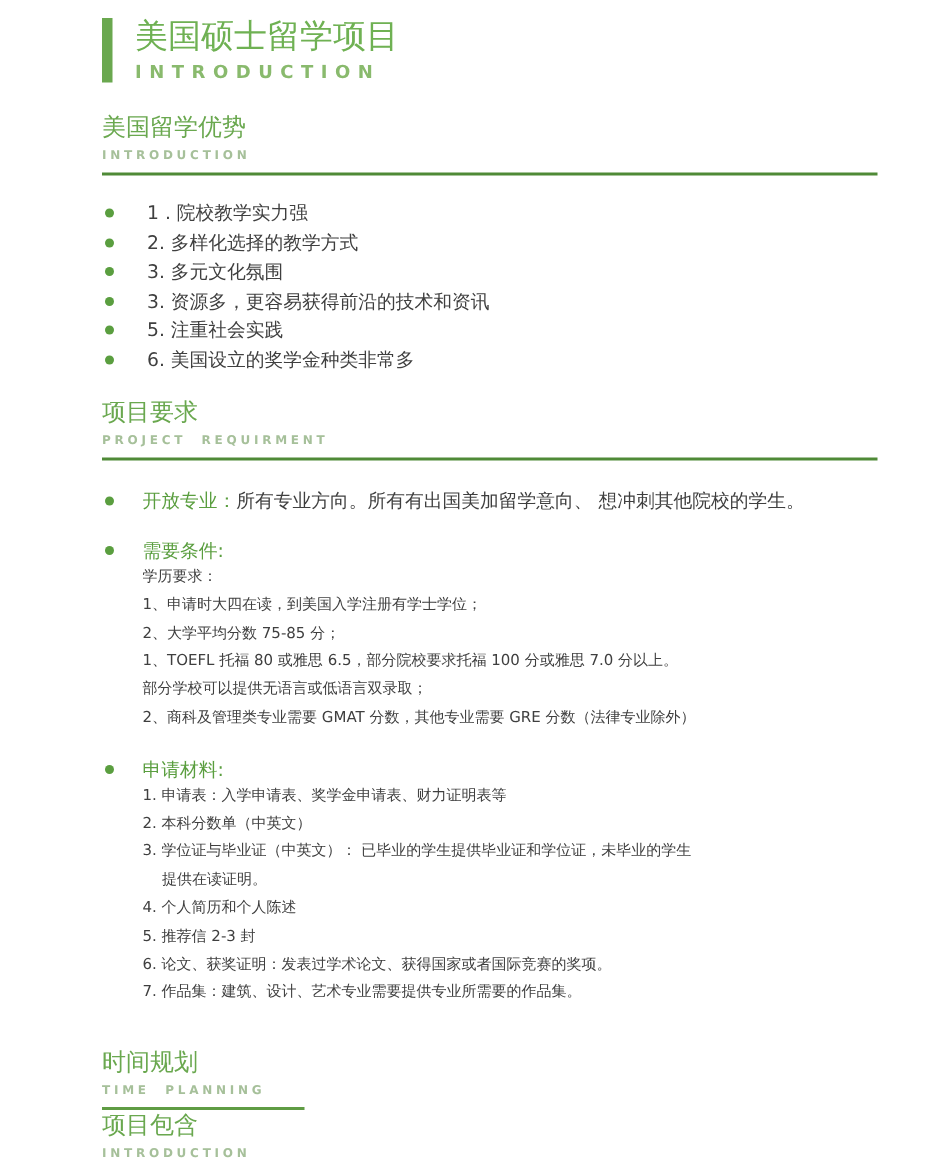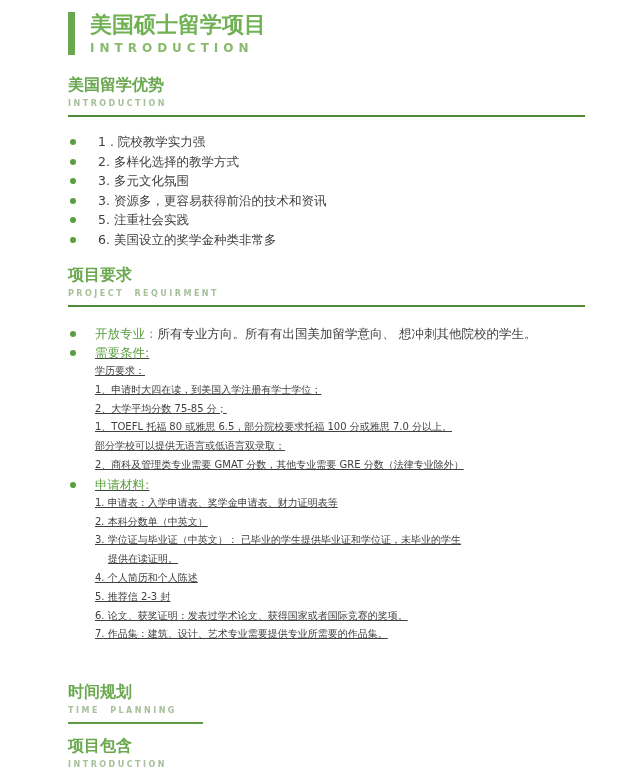--- a/index.html
+++ b/index.html
@@ -3,37 +3,37 @@
 <meta charset="utf-8">
 <style>
   * { margin:0; padding:0; box-sizing:border-box; }
   html,body { width:617px; height:773px; background:#ffffff; overflow:hidden; }
   body { font-family:"DejaVu Sans","Liberation Sans",sans-serif; color:#3f3f3f; }
   .page { padding:12px 32px 0 68px; width:617px; }
 
   
   .main-header { display:flex; align-items:stretch; }
   .accent-bar { width:7px; background:#6aa84f; margin-right:15px; }
-  .mh-title { font-size:22px; font-weight:bold; color:#6fb153; line-height:26px;text-align:right; }
+  .mh-title { font-size:22px; font-weight:normal; color:#6fb153; line-height:26px;text-align:right; }
   .mh-sub { font-size:12px; font-weight:bold; color:#89ba6d; letter-spacing:5px; margin-top:3px; }
 
   
   .sec { margin-top:20px; }
-  .sec-title { font-size:16px; font-weight:bold; color:#6aa84f;margin-top:12px; }
+  .sec-title { font-size:16px; font-weight:normal; color:#6aa84f; }
   .sec-sub { font-size:8px; font-weight:bold; color:#a6c09a; letter-spacing:2.5px; word-spacing:5px; margin-top:3px; }
   .rule { border:none; border-top:2px solid #4f8a37; margin-top:7px; }
 
   
   .dot { position:absolute; left:2px; top:7px; width:6px; height:6px; border-radius:50%; background:#5a9e3f; }
   ul.adv { list-style:none; margin-top:15px; }
   ul.adv li { position:relative; padding-left:30px; font-size:12.5px; line-height:19.5px; }
 
   .req-row { position:relative; padding-left:27px; font-size:12.5px; line-height:19px; }
   .row-open { margin-top:17px; }
-  .row-block { margin-top:0;text-decoration:underline; }
+  .row-block { margin-top:14px; }
   .green-label { color:#5a9e3f; }
   ul.plain { list-style:none; }
   ul.plain li { font-size:10px; line-height:18.8px; }
   ul.plain li.cont { padding-left:13px; }
 
   
   .bottom { display:flex; margin-top:26px;flex-direction:column; }
   .bottom-left { width:302px; }
   .bottom-right { width:215px; }
   .short-rule { border:none; border-top:2px solid #5f9c44; margin-top:7px; width:135px; }

